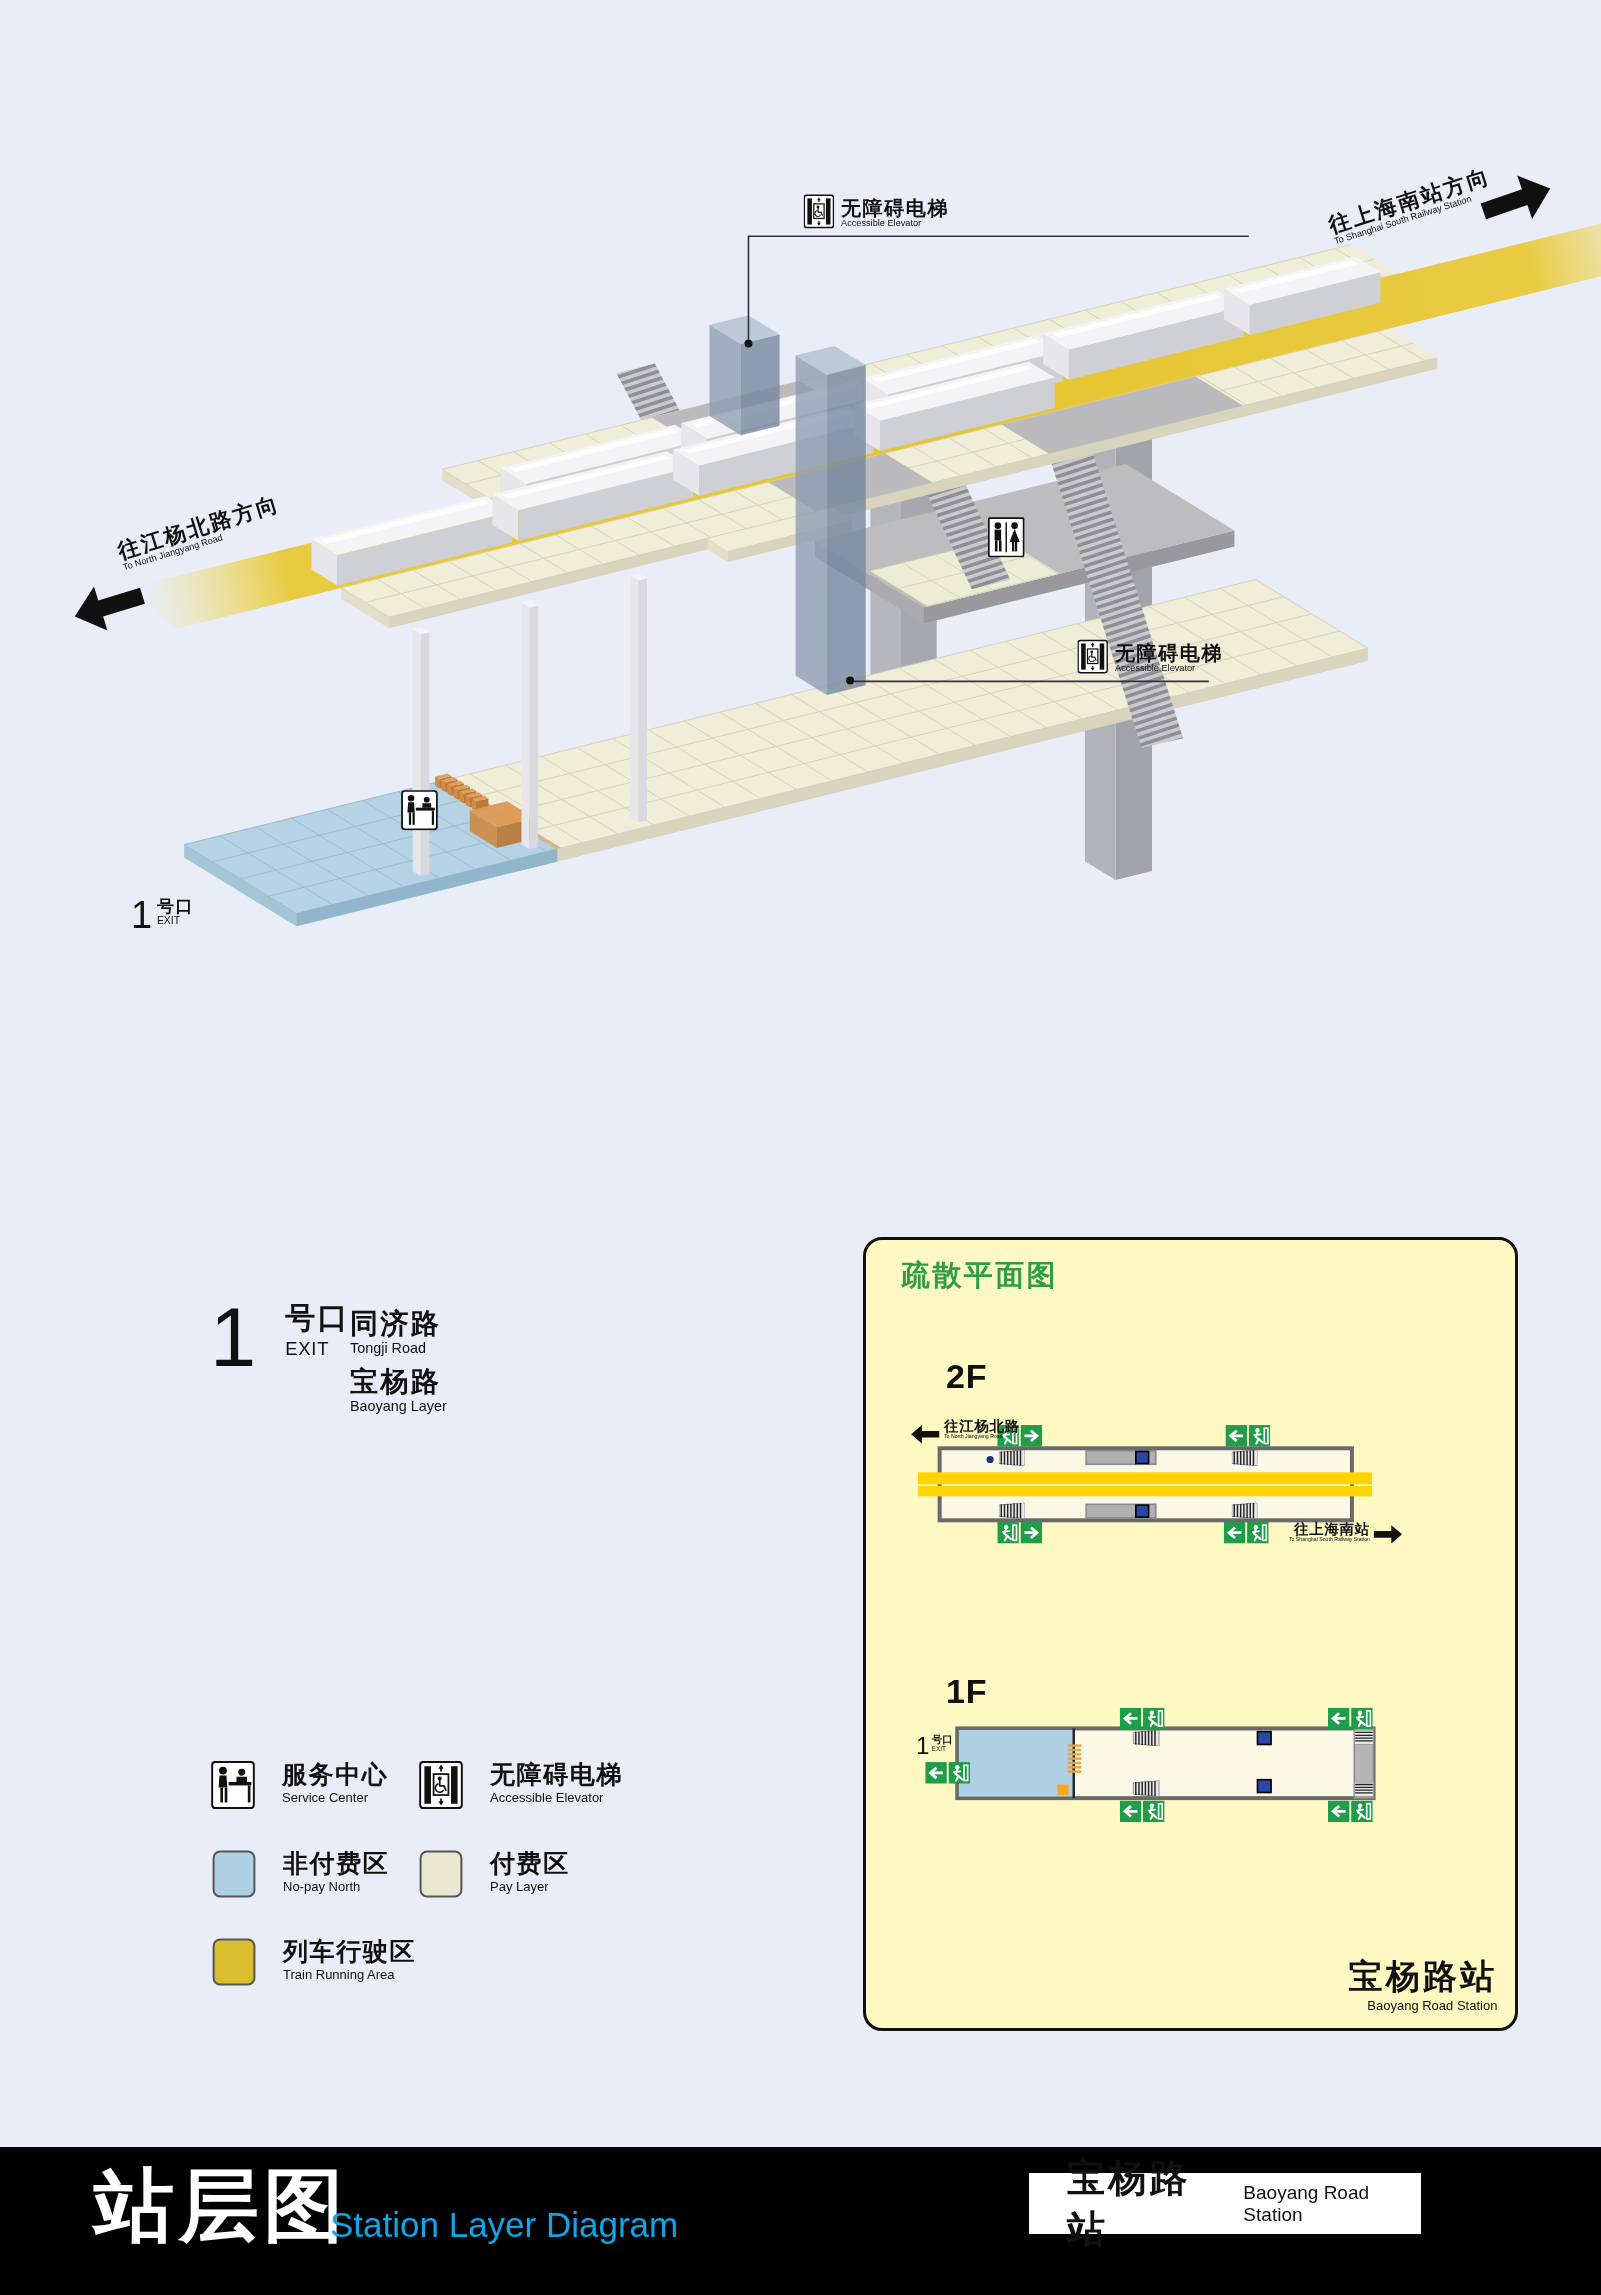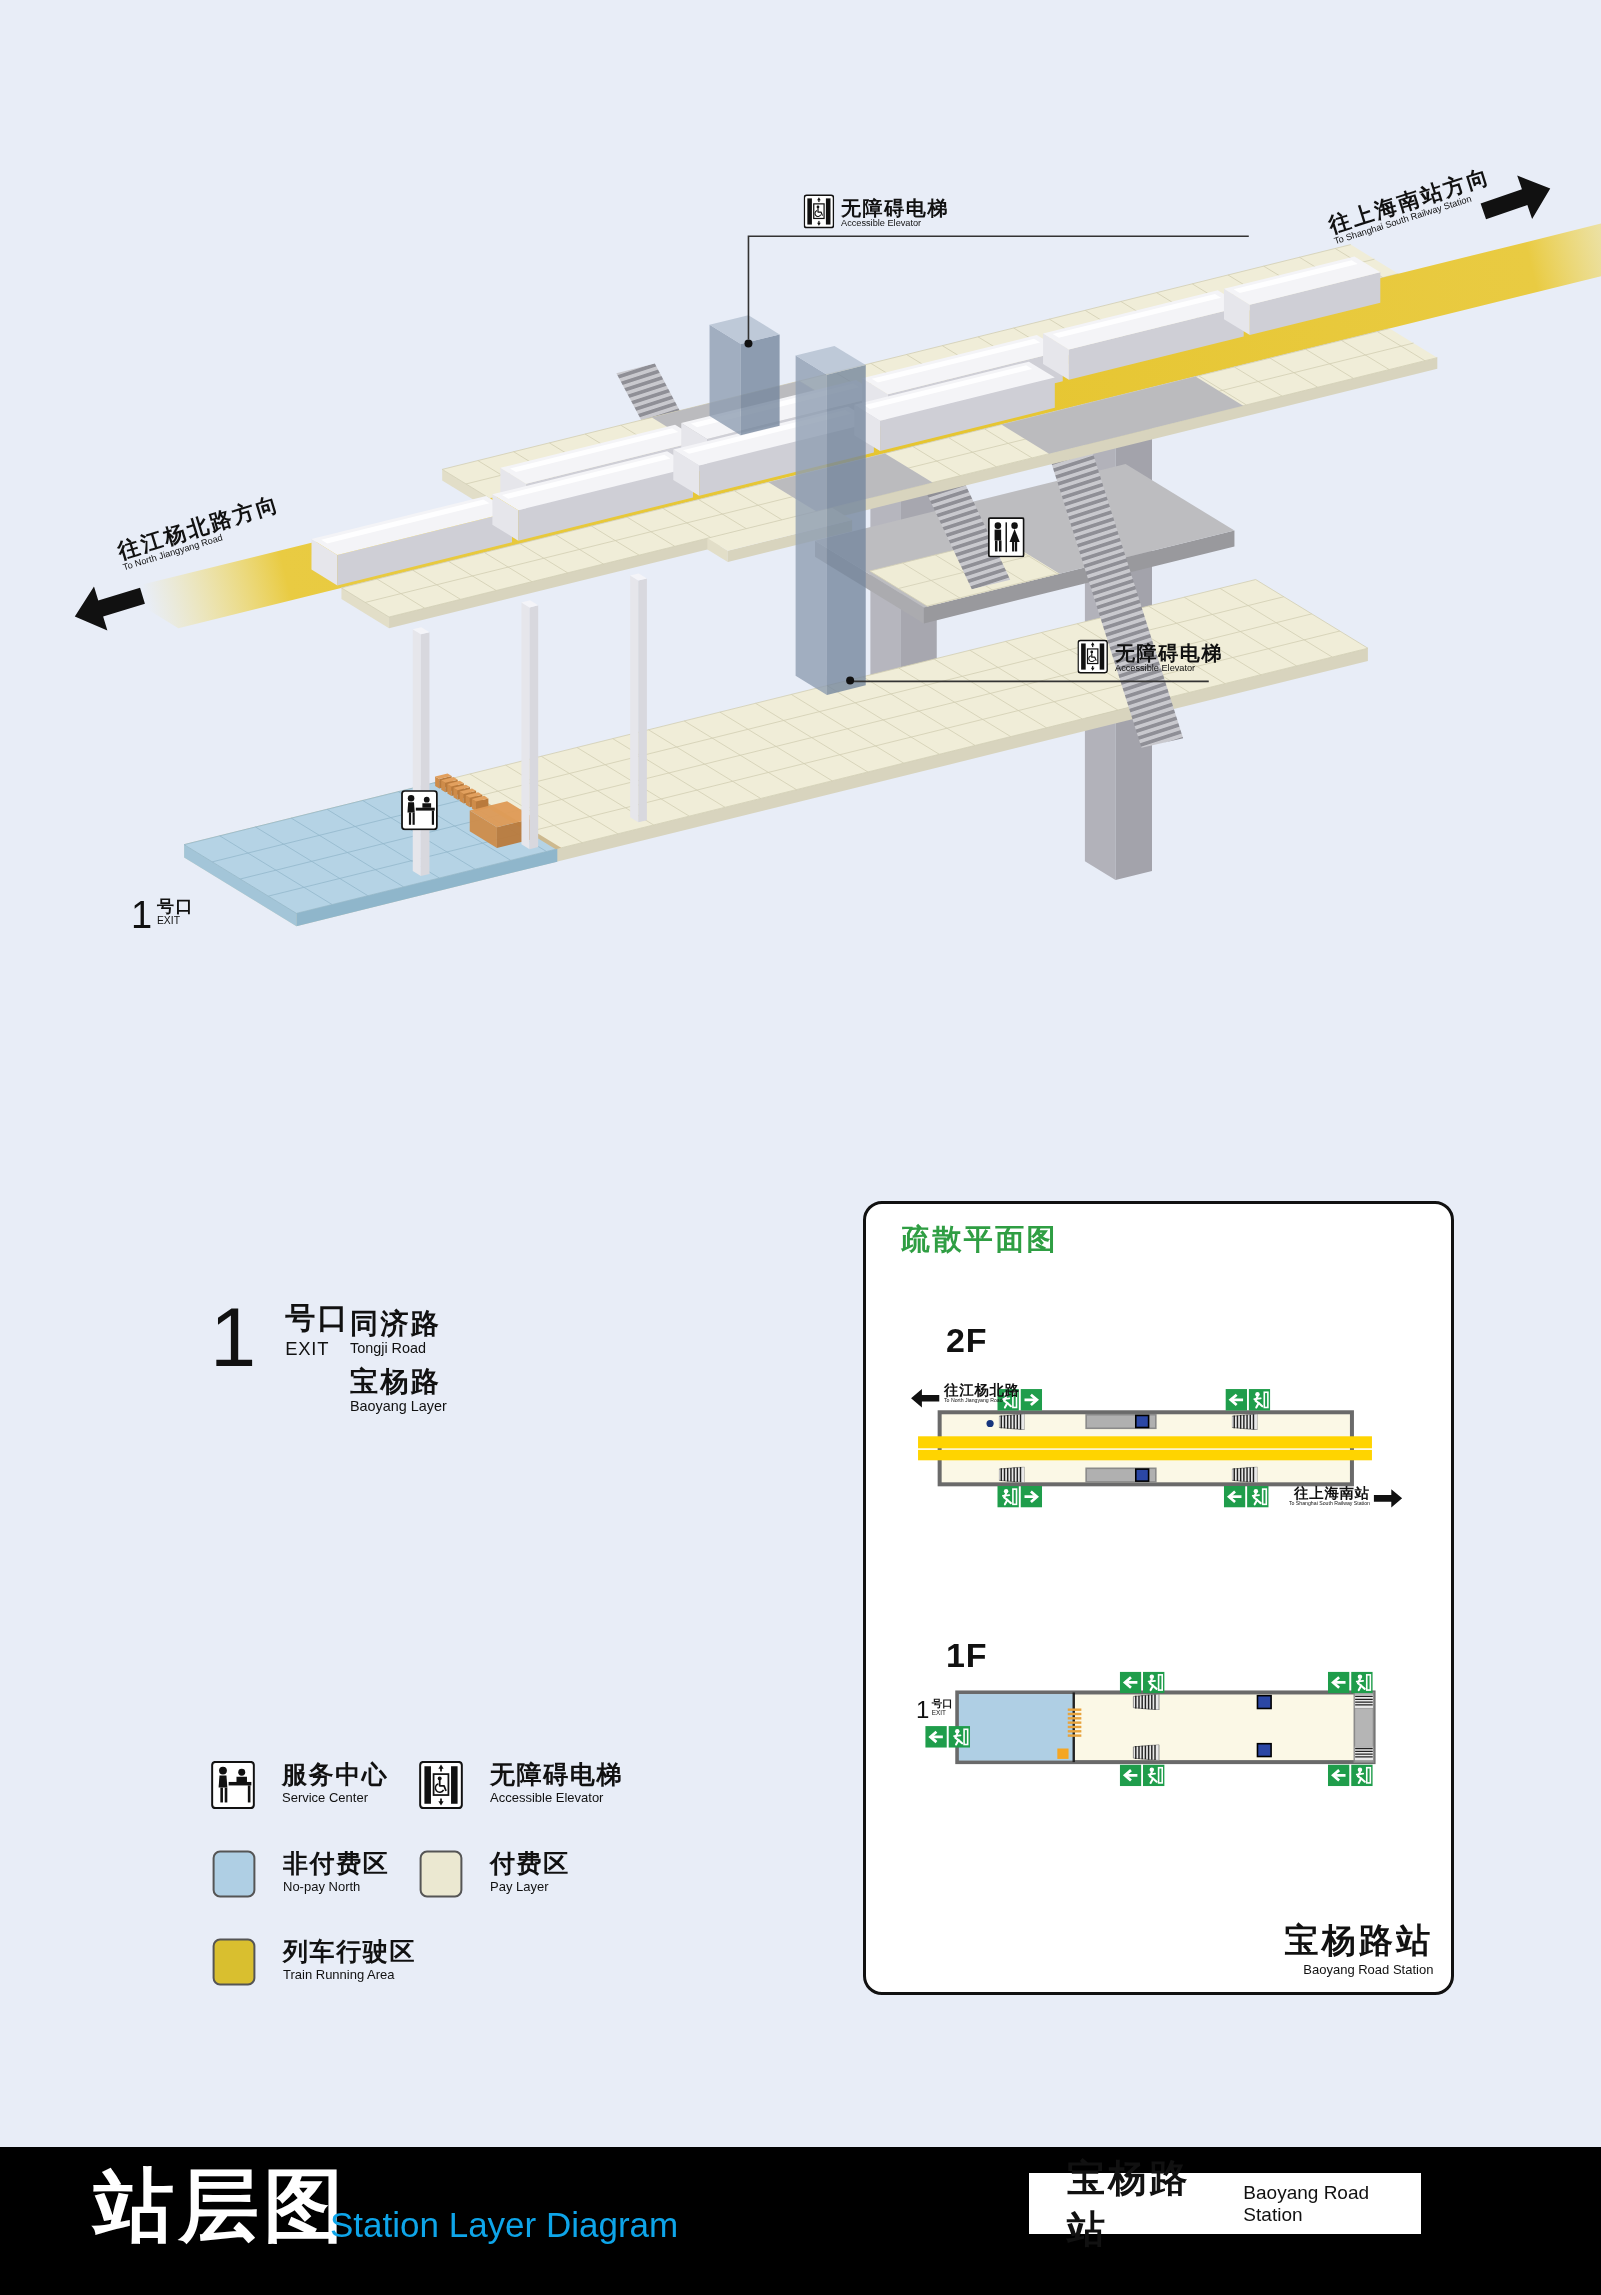--- a/index.html
+++ b/index.html
@@ -25,22 +25,22 @@
   .exitinfo .sfx .en{font-size:18.4px;letter-spacing:0.8px;margin-top:4.8px;}
   .roads{position:absolute;left:350px;top:1310px;color:#111;}
   .roads .zh{font-size:28px;font-weight:bold;letter-spacing:2.4px;line-height:1;}
   .roads .en{font-size:14.4px;margin:2.4px 0 11.2px 0;}
   
   .leg-item{position:absolute;display:flex;gap:27px;align-items:flex-start;color:#111;}
   .leg-txt .zh{font-size:25px;font-weight:bold;letter-spacing:1.6px;line-height:1.05;}
   .leg-txt .en{font-size:13px;margin-top:3.2px;}
   .swatch{width:44px;height:48px;}
   
-  .panel{position:absolute;left:863px;top:1201px;width:591px;height:794px;
-         background:#ffffff;border:3.2px solid #111;border-radius:19px;box-sizing:border-box;}
+  .panel{position:absolute;left:863px;top:1237px;width:655px;height:794px;
+         background:#fef9c3;border:3.2px solid #111;border-radius:19px;box-sizing:border-box;}
   .ep-title{position:absolute;left:35px;top:16px;font-size:29px;font-weight:bold;letter-spacing:2.4px;color:#2F9E43;}
   .ep-floor{position:absolute;font-size:34px;font-weight:bold;color:#111;letter-spacing:0.8px;}
   .ep-dir .zh{font-size:14.4px;font-weight:bold;letter-spacing:0.8px;color:#111;line-height:1;}
   .ep-dir .en{font-size:5.2px;color:#111;line-height:1.4;white-space:nowrap;}
   .ep-exit{position:absolute;display:flex;gap:2.4px;color:#111;}
   .ep-exit .num{font-size:24px;line-height:.9;font-weight:400;}
   .ep-exit .zh{font-size:10.4px;font-weight:bold;line-height:1;}
   .ep-exit .en{font-size:6.4px;line-height:1.3;}
   .ep-station{position:absolute;right:17.6px;top:719px;text-align:right;color:#111;}
   .ep-station .zh{font-size:34px;font-weight:bold;letter-spacing:3.2px;line-height:1;}

